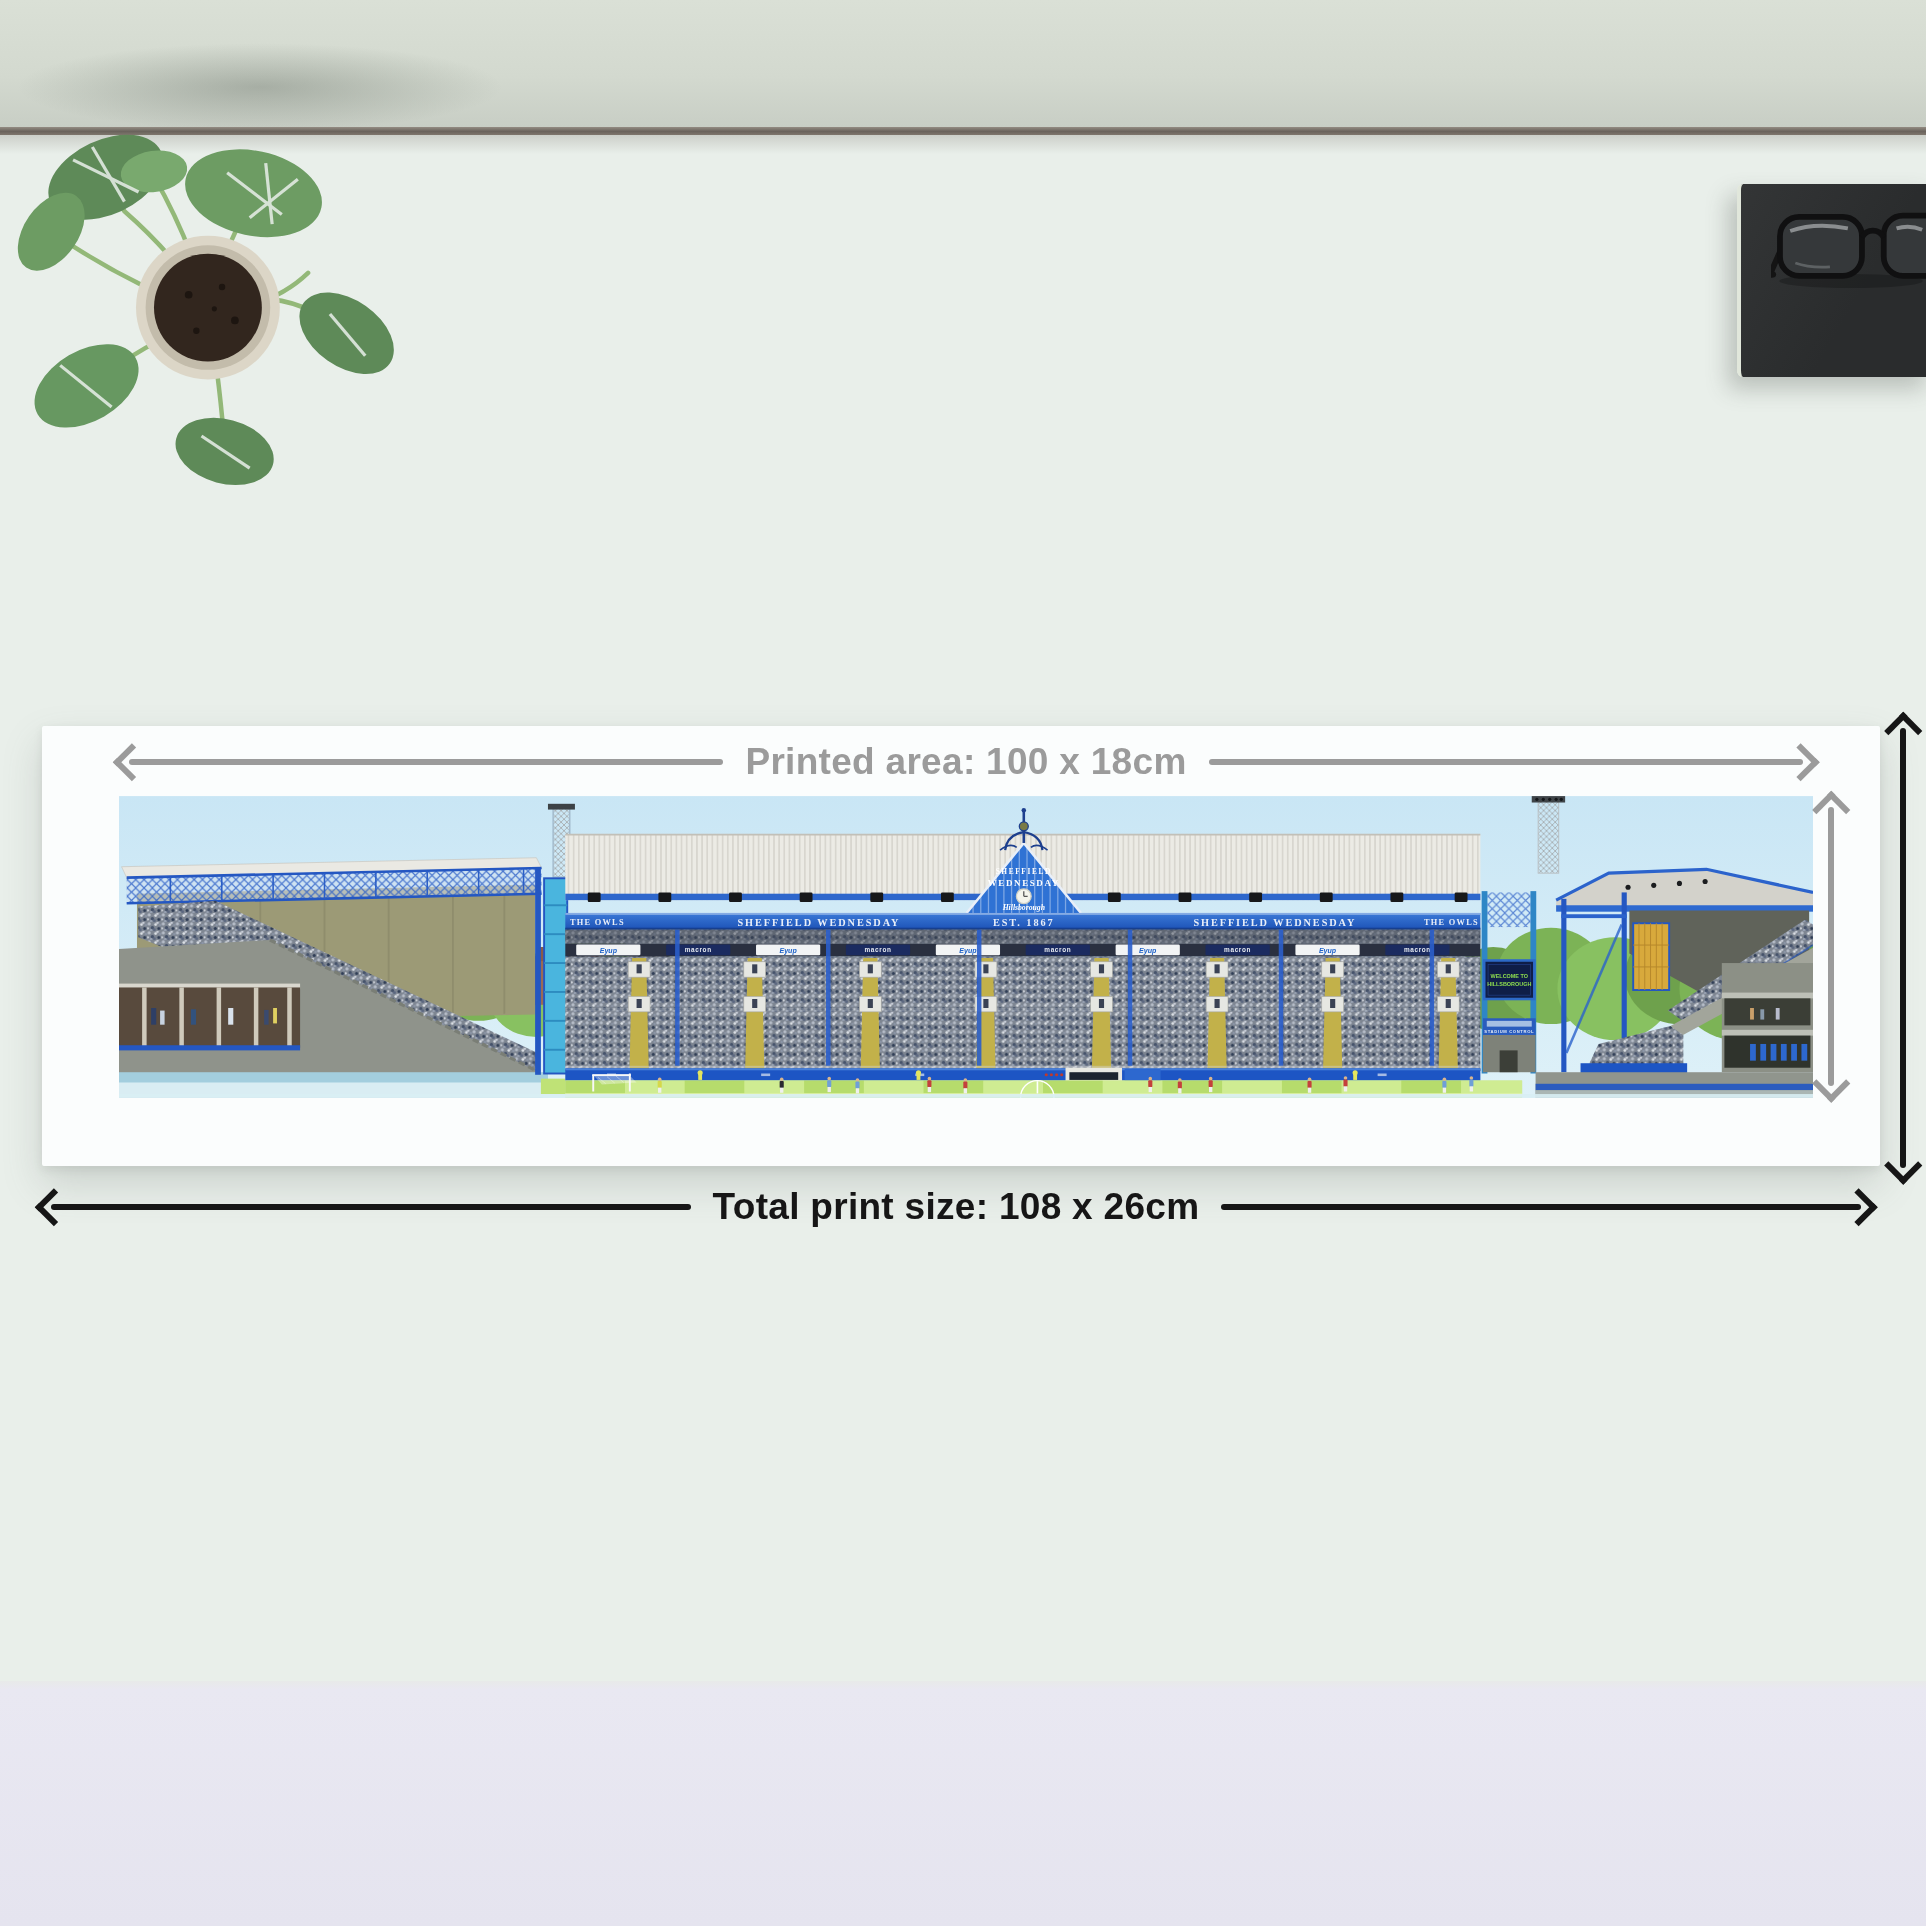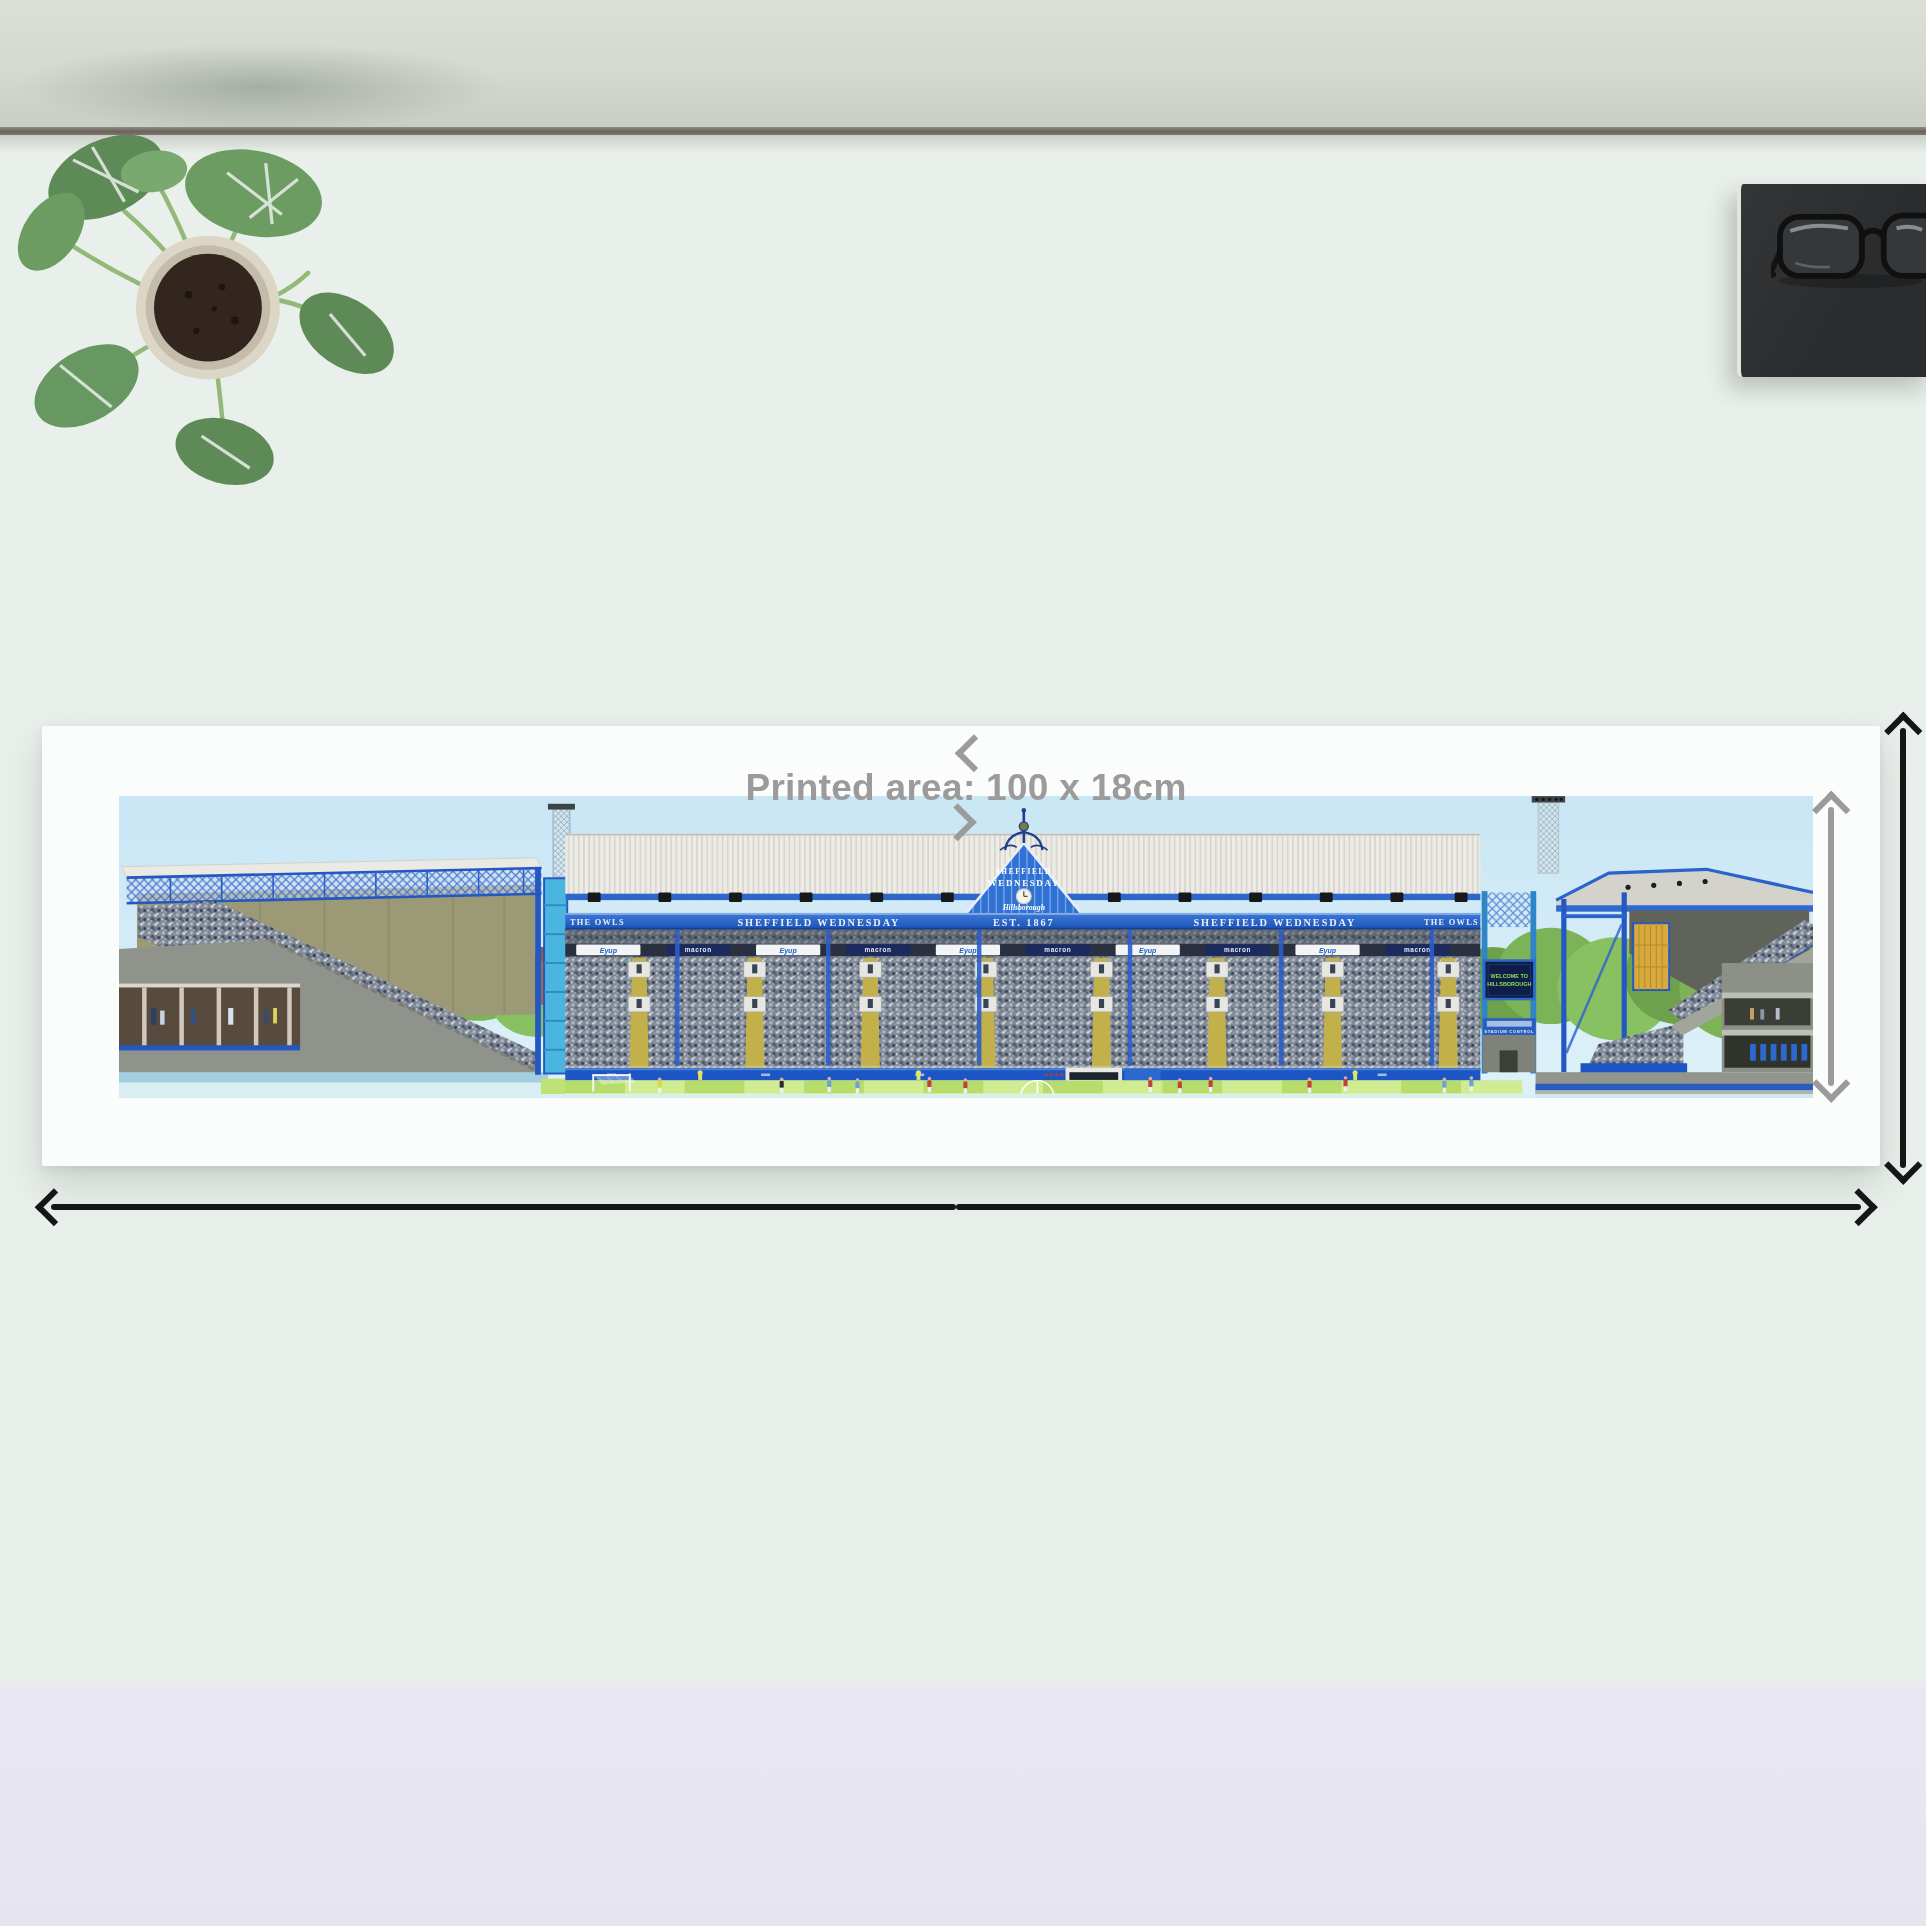--- a/index.html
+++ b/index.html
@@ -570,21 +570,21 @@
       <polygon points="2284,428 2304,386 2416,358 2436,372 2436,428" fill="url(#crowd)"></polygon>
       <rect x="2276" y="416" width="166" height="16" fill="#1d55c4"></rect>
       <rect x="2206" y="430" width="432" height="40" fill="#90958d"></rect>
       <rect x="2206" y="448" width="432" height="10" fill="#2457c2" opacity=".92"></rect>
       <rect x="2206" y="458" width="432" height="12" fill="#aab6b4"></rect>
     </g>
 
     <rect x="0" y="464" width="2638" height="6" fill="#d8eef4" opacity=".9"></rect>
   </svg>
 
-  <div class="dim gray" style="left:119px;top:740px;width:1694px;height:44px;flex-direction:column;">
+  <div class="dim gray" style="left:119px;top:740px;width:1694px;height:44px;">
     <span class="chev left"></span>
     <span class="ln"></span>
     <span class="dim-label">Printed area: 100 x 18cm</span>
     <span class="ln"></span>
     <span class="chev right"></span>
   </div>
 
   <div class="dim v gray" style="left:1809px;top:797px;width:44px;height:299px;">
     <span class="chev up"></span>
     <span class="ln"></span>
@@ -593,18 +593,19 @@
 
   <div class="dim v black" style="left:1881px;top:718px;width:44px;height:460px;">
     <span class="chev up"></span>
     <span class="ln"></span>
     <span class="chev down"></span>
   </div>
 
   <div class="dim black" style="left:41px;top:1184px;width:1830px;height:46px;">
     <span class="chev left"></span>
     <span class="ln"></span>
+    <span class="dim-label">Total print size: 108 x 26cm</span>
     <span class="ln"></span>
     <span class="chev right"></span>
   </div>
 
 </div>
 
 
 </body></html>

